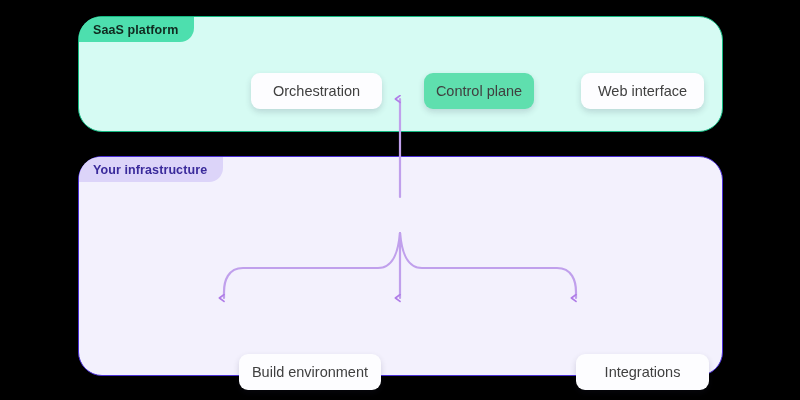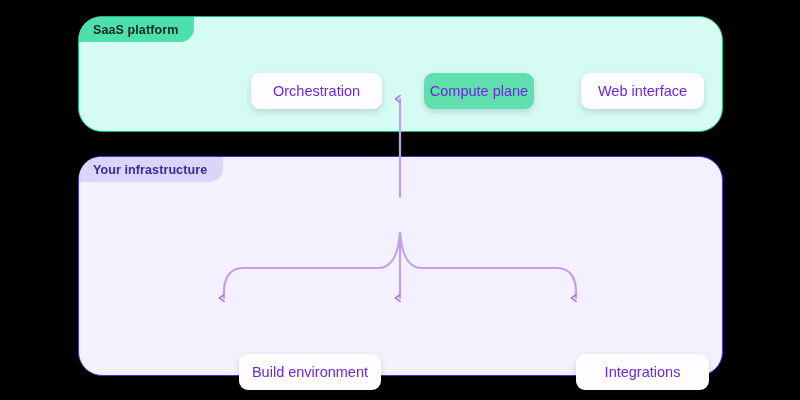--- a/index.html
+++ b/index.html
@@ -77,21 +77,21 @@
   
   .node {
     position: absolute;
     box-sizing: border-box;
     display: flex;
     align-items: center;
     justify-content: center;
     height: 36px;
     border-radius: 9px;
     font-size: 14.5px;
-    color: #6d28d9;
+    color: #404040;
     white-space: nowrap;
     box-shadow: 0 3px 6px rgba(40,40,70,0.16);
   }
   .node-white {
     background: #fdfdff;
   }
   .node-green {
     background: #5fdfae;
   }
 
@@ -117,21 +117,21 @@
 </head>
 <body>
 
 <div class="canvas">
 
   <div class="panel panel-saas">
     <div class="panel-tab tab-saas">SaaS platform</div>
 
     <div class="node node-white n-orchestration">Orchestration</div>
 
-    <div class="node node-green n-control-plane">Compute plane</div>
+    <div class="node node-green n-control-plane">Control plane</div>
 
     <div class="node node-white n-web-interface">Web interface</div>
   </div>
 
   <div class="panel panel-infra">
     <div class="panel-tab tab-infra">Your infrastructure</div>
 
     <div class="node node-white n-build-env">Build environment</div>
 
 

